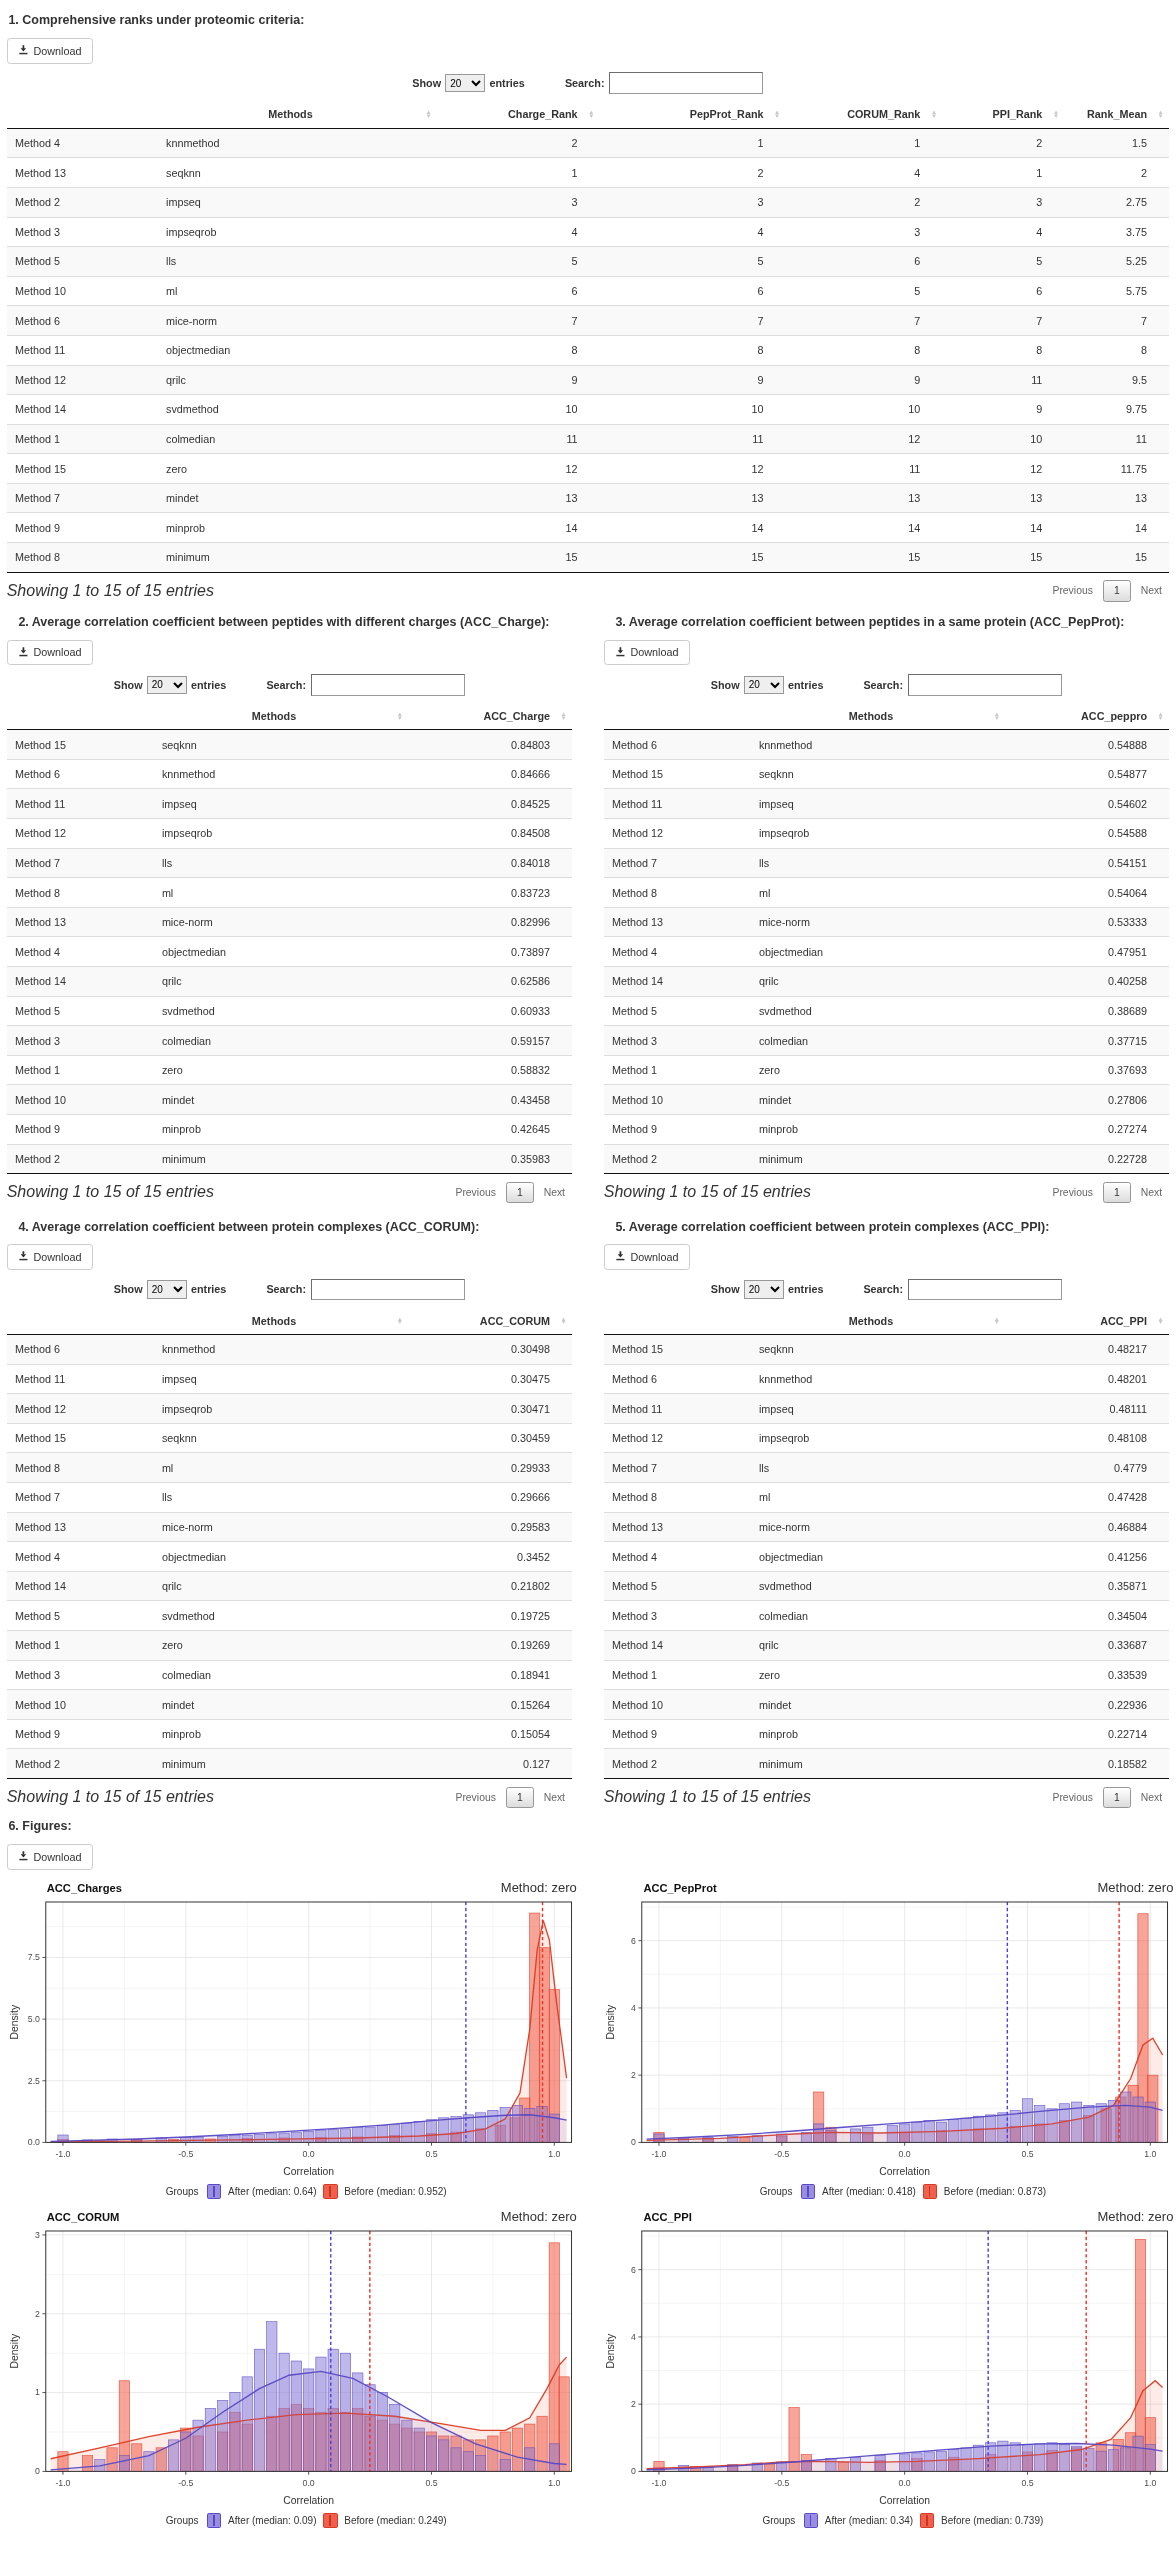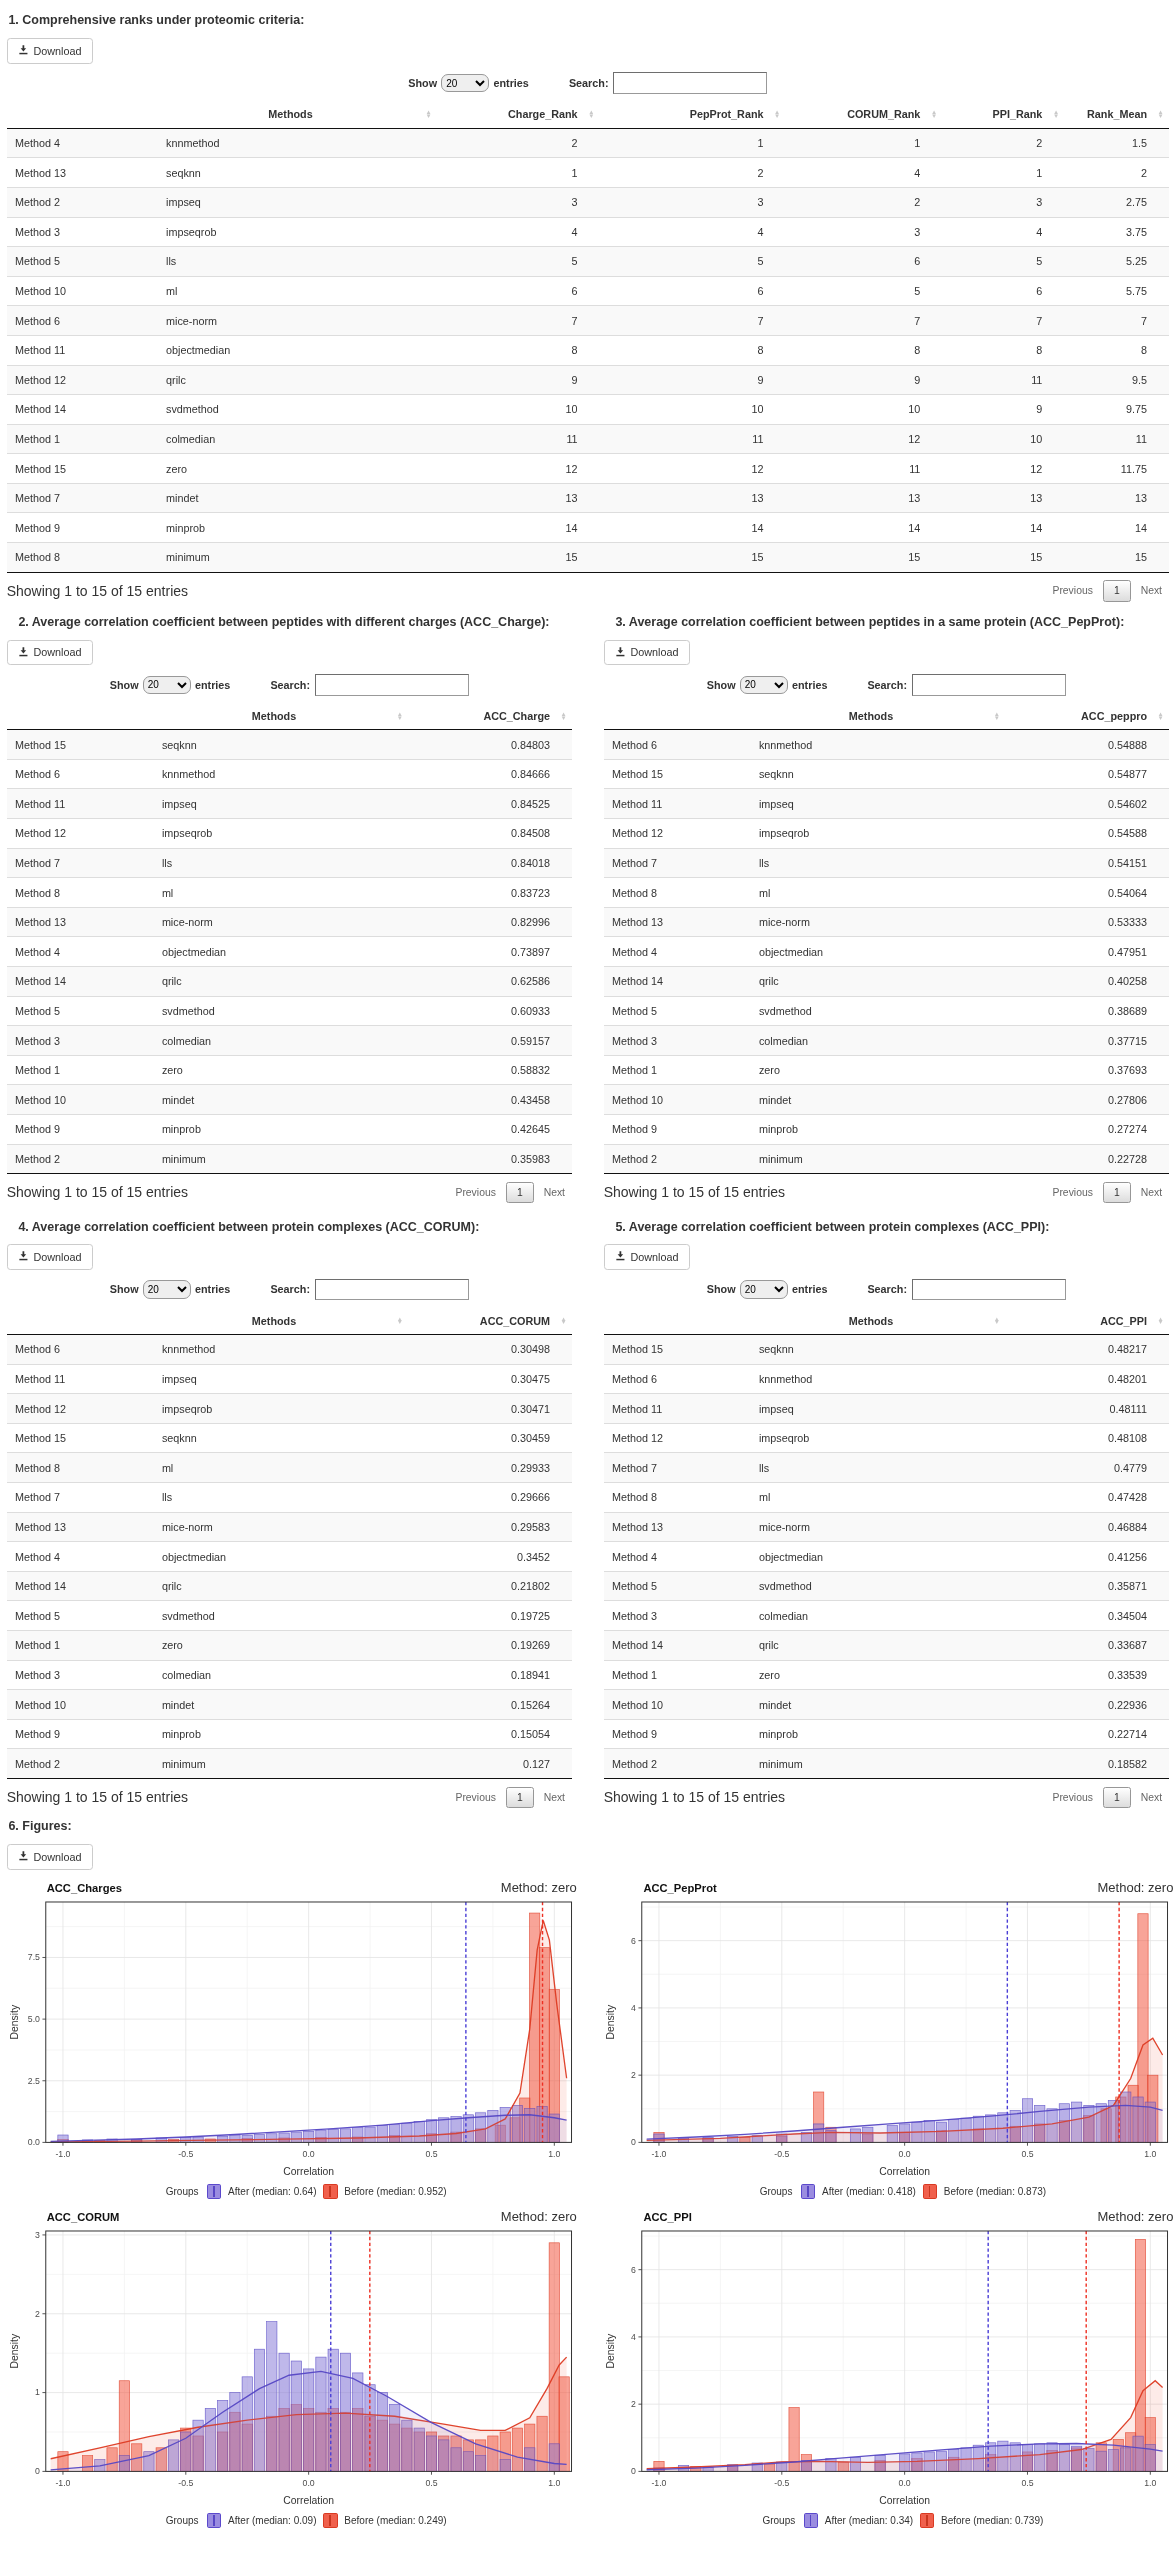--- a/index.html
+++ b/index.html
@@ -6,40 +6,40 @@
     font-family:"Liberation Sans",sans-serif;font-size:10.8px;}
   body{width:1177px;}
   .page{padding:5px 8.3px 11.7px 6.7px;}
   .sec-title{font-size:12.5px;font-weight:bold;color:#333;margin:8.3px 0 7.5px 1.7px;line-height:1.25;}
   .col .sec-title{margin-left:11.7px;max-width:533px;}
   .dl-btn{display:inline-flex;align-items:center;gap:5px;background:#fff;border:0.8px solid #ccc;
     border-radius:3.3px;padding:5px 10px;font-size:10.8px;color:#333;cursor:pointer;
     font-family:"Liberation Sans",sans-serif;margin:1.7px 0 6.7px 0;}
   .dt-controls{display:flex;justify-content:center;align-items:center;margin:1.7px 0 6.7px 0;gap:40px;}
   .dt-length{font-weight:bold;display:flex;align-items:center;gap:4.2px;}
-  .dt-length select{width:48px;height:18.3px;border:0.8px solid #999;border-radius:7px;font-size:10px;
+  .dt-length select{width:40px;height:18.3px;border:0.8px solid #999;border-radius:0;font-size:10px;
     font-family:"Liberation Sans",sans-serif;}
   .dt-search{font-weight:bold;display:flex;align-items:center;gap:5px;}
   .dt-search input{width:145px;height:18.3px;border:0.8px solid #999;border-top-color:#6e6e6e;
     border-left-color:#6e6e6e;padding:0.8px 3.3px;font-size:10.8px;}
   table.dt-table{width:100%;border-collapse:collapse;border-spacing:0;}
   .dt-table thead th{font-weight:bold;font-size:10.8px;color:#333;padding:7.5px 21.7px 7.5px 8.3px;
     border-bottom:0.8px solid #111;position:relative;cursor:pointer;}
   .dt-table th.th-methods{text-align:center;margin-top:8px;}
   .dt-table th.th-num{text-align:right;}
   .sort{position:absolute;right:5px;top:50%;transform:translateY(-50%);display:flex;
     flex-direction:column;line-height:0.62;font-size:6.2px;color:#c9c9c9;font-style:normal;}
   .sort i{font-style:normal;}
   .dt-table tbody td{padding:8.3px 21.7px 8.3px 8.3px;border-top:0.8px solid #ddd;font-size:10.8px;color:#333;}
   .dt-table tbody tr:nth-child(odd){background:#f9f9f9;}
   .dt-table tbody tr:last-child td{border-bottom:0.8px solid #111;}
   .td-rowname{color:#333;}
   .td-num{text-align:right;}
   .dt-foot{display:flex;justify-content:space-between;align-items:center;margin:7.5px 0 3.3px 0;}
-  .dt-info{font-size:14px;color:#333;}
+  .dt-info{font-size:16px;color:#333;font-style:italic;}
   .dt-paging{display:flex;align-items:center;gap:3.3px;}
   .pg-side{color:#666;font-size:10.4px;padding:4.2px 6.7px;cursor:default;}
   .pg-current{border:0.8px solid #979797;border-radius:2.5px;padding:4.2px 10px;font-size:10.4px;
     background:linear-gradient(to bottom,#ffffff 0%,#dcdcdc 100%);color:#333;cursor:pointer;}
   .row2{display:flex;gap:32px;align-items:flex-start;margin-top:5px;}
   .col{flex:1;min-width:0;}
   .figs-grid{display:grid;grid-template-columns:1fr 1fr;column-gap:21.7px;row-gap:10px;margin-top:3.3px;}
   .fig-head{display:flex;justify-content:space-between;align-items:baseline;padding:0 5px 1.7px 40px;gap:44px;}
   .fig-title{font-weight:bold;font-size:11.2px;color:#111;}
   .fig-method{font-size:13px;color:#333;}

